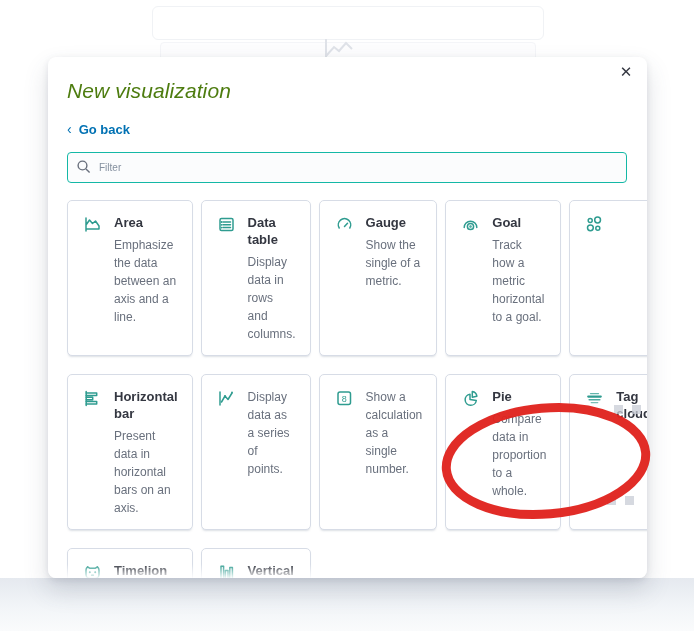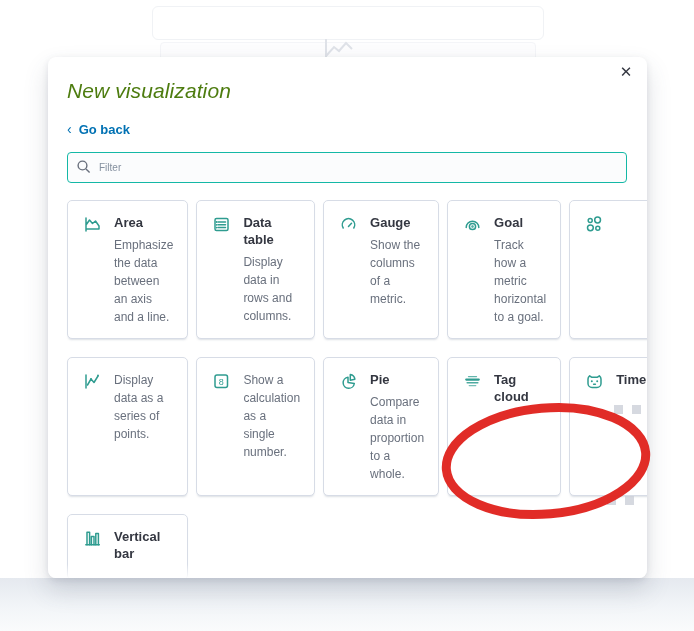--- a/index.html
+++ b/index.html
@@ -158,21 +158,21 @@
 
   <div class="card">
     <span class="card-icon">
           <svg viewBox="0 0 19 19" fill="none" stroke="currentColor" stroke-width="1.5" stroke-linejoin="round" stroke-linecap="round">
             <path d="M4.2 13 a6.2 6.2 0 1 1 10.6 0"></path>
             <path d="M9.5 11.5 l3-3.2"></path>
           </svg>
         </span>
     <span class="card-text">
       <div class="card-title">Gauge</div>
-      <div class="card-desc">Show the columns of a metric.</div>
+      <div class="card-desc">Show the single of a metric.</div>
     </span>
   </div>
 
   <div class="card">
     <span class="card-icon">
           <svg viewBox="0 0 19 19" fill="none" stroke="currentColor" stroke-width="1.5" stroke-linejoin="round" stroke-linecap="round">
             <path d="M3.2 12.5 a6.3 6.3 0 0 1 12.6 0"></path>
             <circle cx="9.5" cy="11.5" r="3.1"></circle>
             <circle cx="9.5" cy="11.5" r="0.5"></circle>
           </svg>
@@ -187,20 +187,32 @@
     <span class="card-icon">
           <svg viewBox="0 0 19 19" fill="none" stroke="currentColor" stroke-width="1.5" stroke-linejoin="round" stroke-linecap="round">
             <circle cx="5.2" cy="5.6" r="2"></circle>
             <circle cx="12.6" cy="5" r="2.9"></circle>
             <circle cx="5.4" cy="12.8" r="2.9"></circle>
             <circle cx="12.8" cy="13.2" r="2"></circle>
           </svg>
         </span>
   </div>
 
+  <div class="card">
+    <span class="card-icon">
+          <svg viewBox="0 0 19 19" fill="none" stroke="currentColor" stroke-width="1.5" stroke-linejoin="round" stroke-linecap="round">
+            <path d="M3.2 2.5 v14"></path>
+            <path d="M3.2 4 h10.5 v2.6 h-10.5 M3.2 8.2 h6.5 v2.6 h-6.5 M3.2 12.4 h10.5 v2.6 h-10.5"></path>
+          </svg>
+        </span>
+    <span class="card-text">
+      <div class="card-title">Horizontal bar</div>
+      <div class="card-desc">Present data in horizontal bars on an axis.</div>
+    </span>
+  </div>
 
   <div class="card">
     <span class="card-icon">
           <svg viewBox="0 0 19 19" fill="none" stroke="currentColor" stroke-width="1.5" stroke-linejoin="round" stroke-linecap="round">
             <path d="M3 3 v13"></path>
             <path d="M4.5 13 l3.5-6 3 3.5 4-6.5"></path>
             <path d="M8 6.8 h.01 M15 3.5 h.01" stroke-width="1.8"></path>
           </svg>
         </span>
     <span class="card-text">

